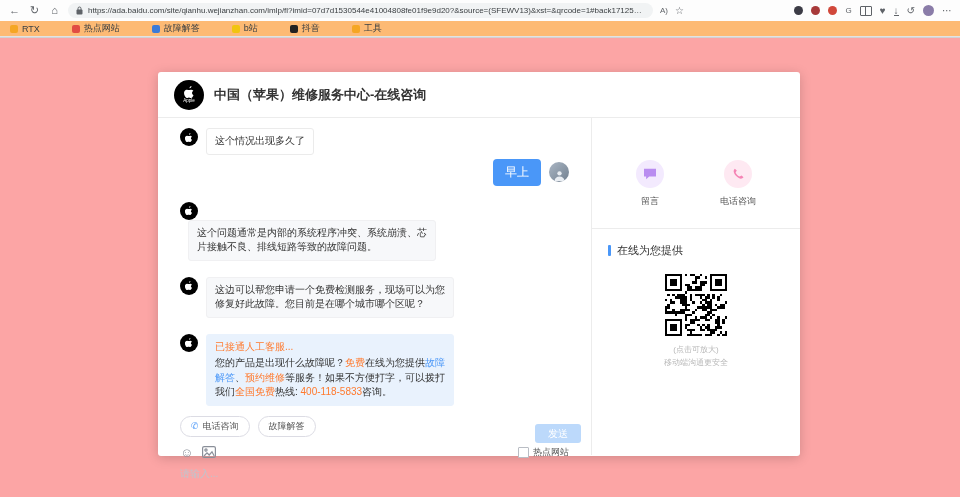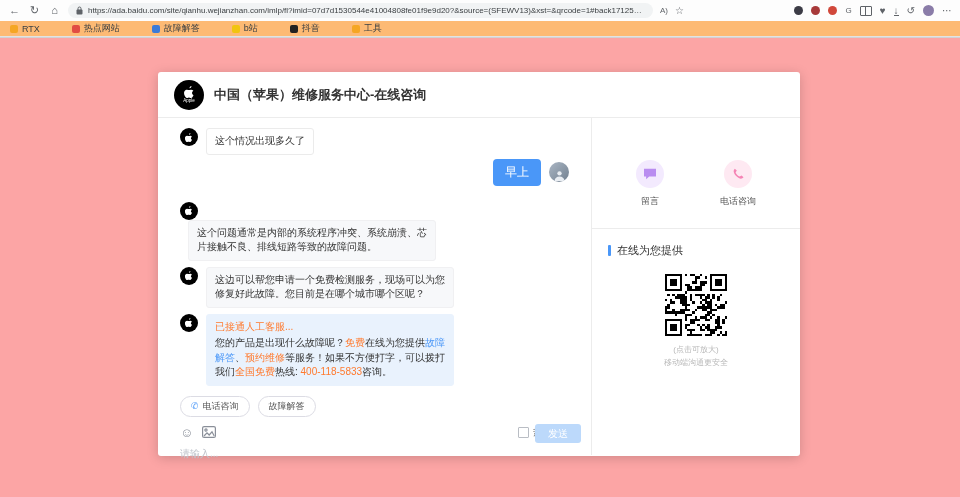--- a/index.html
+++ b/index.html
@@ -33,21 +33,21 @@
     padding:0 16px;gap:10px;box-sizing:border-box;}
   .logo{width:30px;height:30px;border-radius:50%;background:#000;color:#fff;display:flex;
     flex-direction:column;align-items:center;justify-content:center;flex:0 0 30px;}
   .logo svg{width:11px;height:12px;fill:#fff;}
   .logo-text{font-size:4.5px;line-height:1;margin-top:1px;}
   .title{font-size:13px;color:#333;font-weight:bold;}
   .card-body{display:flex;height:337px;}
   
   .chat-col{width:434px;border-right:1px solid #ececec;position:relative;
     padding:10px 22px;box-sizing:border-box;}
-  .msg{display:flex;align-items:flex-start;margin-top:6px;}
+  .msg{display:flex;align-items:flex-start;margin-top:16px;}
   .bot-avatar{width:18px;height:18px;border-radius:50%;background:#000;flex:0 0 18px;
     display:flex;align-items:center;justify-content:center;}
   .bot-avatar svg{width:8px;height:9px;fill:#fff;}
   .bubble{margin-left:8px;background:#f7f8fa;border:1px solid #f0f0f2;border-radius:3px;
     padding:5px 8px;font-size:10px;color:#333;line-height:1.45;max-width:230px;}
   .bubble.plain-white{background:#fff;border-color:#ebebeb;}
   .user-row{display:flex;justify-content:flex-end;align-items:center;margin-top:4px;}
   .user-bubble{background:#4a97f8;color:#fff;font-size:12px;padding:5px 12px;border-radius:4px;margin-left:43px;}
   .user-avatar{width:20px;height:20px;border-radius:50%;margin-left:8px;
     background:linear-gradient(135deg,#aab6c4,#72808f);display:flex;align-items:flex-end;justify-content:center;overflow:hidden;}

